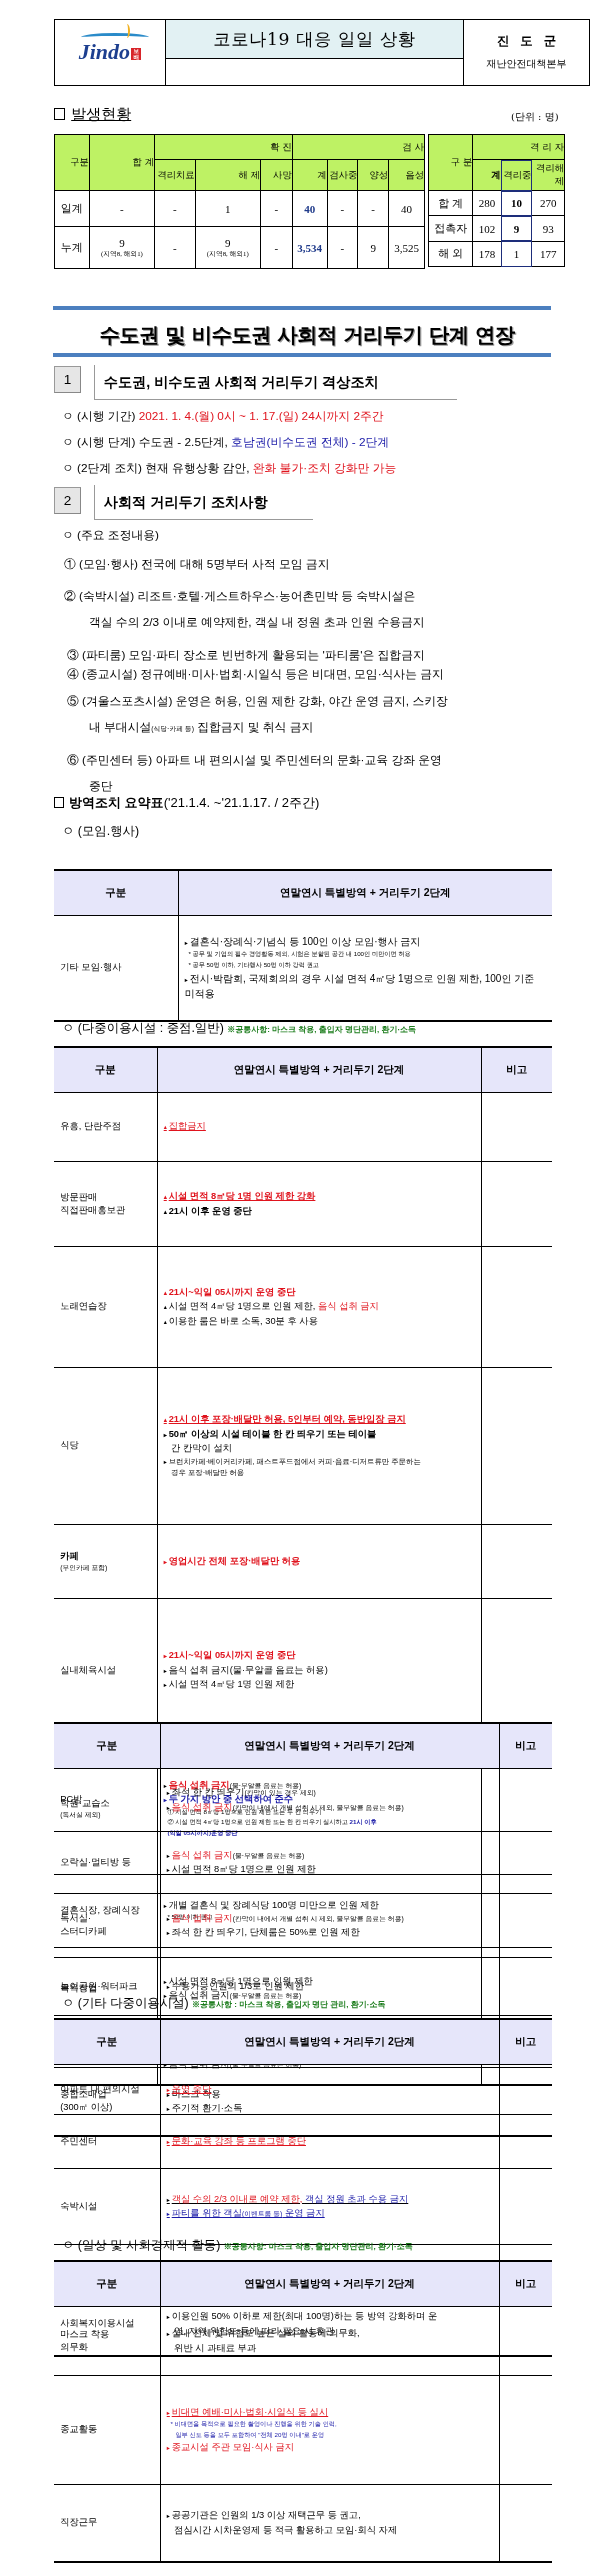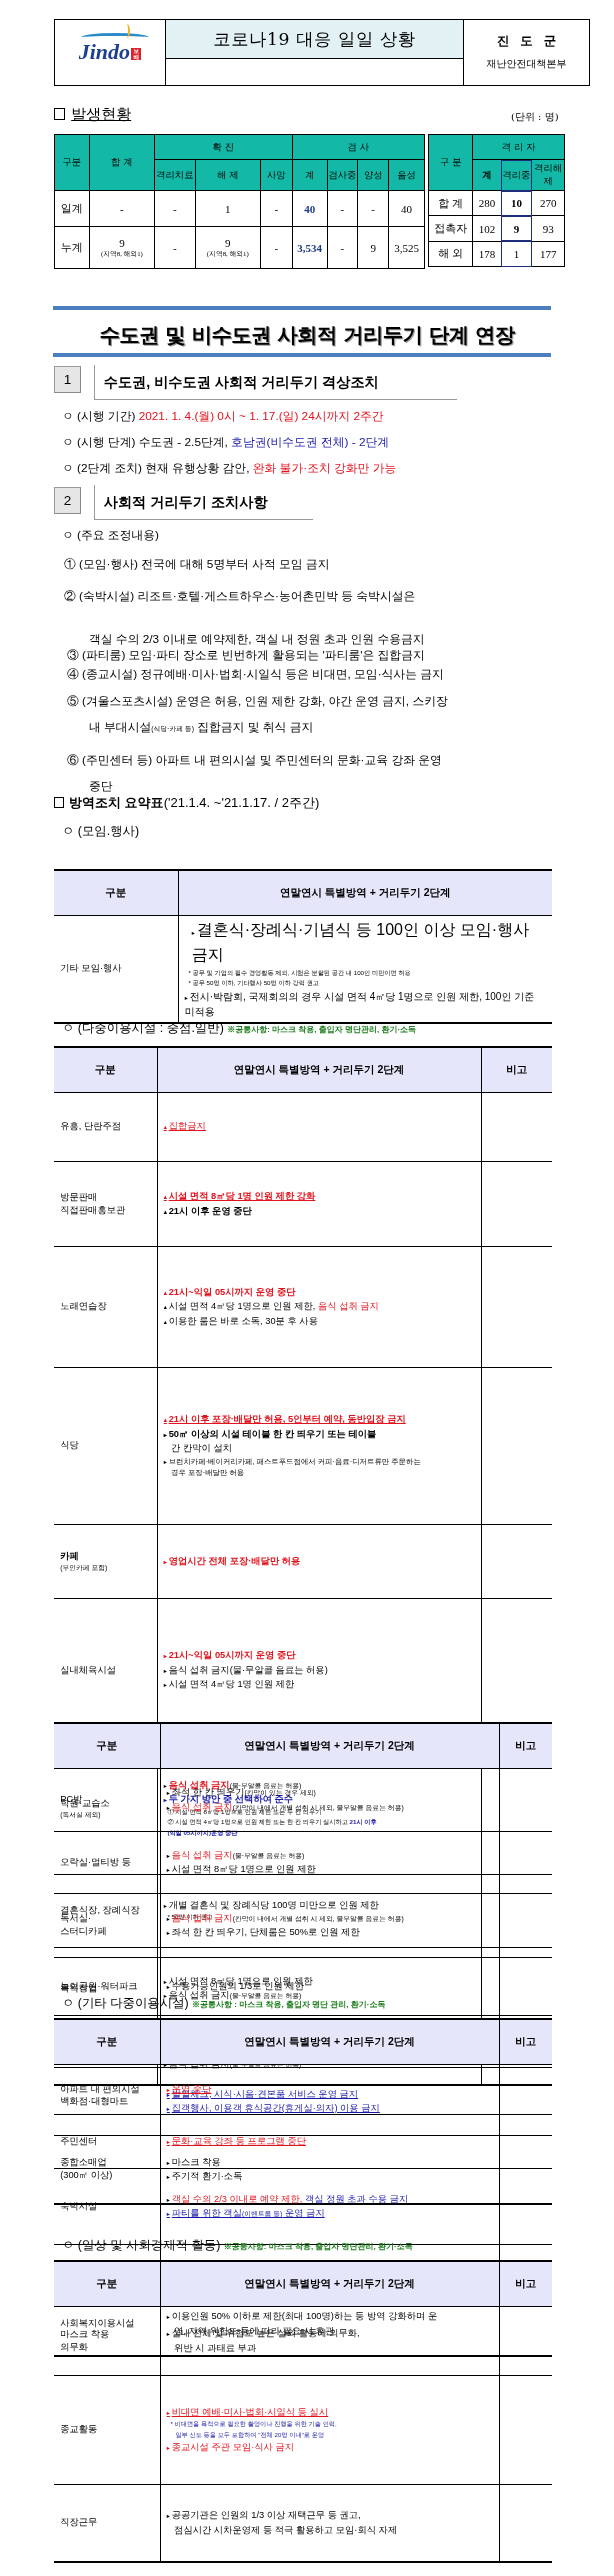--- a/index.html
+++ b/index.html
@@ -21,21 +21,21 @@
   .logo-badge { display: inline-block; width: 10px; height: 12.4px; background: #d8242a; color: #fff; font-size: 5.6px; vertical-align: middle; margin-left: 1.2px; text-align: center; font-style: normal; line-height: 6.2px; }
 
   
   .sec-title { font-family: "DejaVu Serif", serif; font-size: 15px; text-decoration: underline; }
   .unit { font-family: "DejaVu Serif", serif; font-size: 10px; }
   .box-glyph { display: inline-block; width: 11px; height: 12.4px; border: 0.9px solid #000; vertical-align: -1.2px; margin-right: 6.2px; }
 
   
   table { border-collapse: collapse; }
   .stat td, .stat th { border: 0.6px solid #000; text-align: center; vertical-align: middle; font-family: "Liberation Serif", serif; font-size: 11px; font-weight: normal; }
-  .stat th { background: #14b8a6; font-family: "DejaVu Serif", serif; font-size: 9.3px; }
+  .stat th { background: #bef264; font-family: "DejaVu Serif", serif; font-size: 9.3px; text-align: right; }
   .stat .small { font-size: 6.8px; display: block; }
   .stat .blue { color: #1f3a8a; font-weight: bold; }
   .stat .dbl-l { border-left: 1.9px double #000; }
   .hl { outline: 1.2px solid #1d2d7a; outline-offset: -1.2px; }
 
   
   .main-title { left: 0; width: 614px; text-align: center; font-size: 20.4px; font-weight: bold; font-family: "DejaVu Sans", sans-serif; text-shadow: 1.2px 1.2px 0 #9a9a9a; letter-spacing: -0.6px; }
   .bar { left: 53px; width: 498px; height: 4.3px; background: #4c7fbf; }
 
   
@@ -179,21 +179,21 @@
 <div class="abs line" style="left:62px; top:461px;">
   <span>ㅇ (2단계 조치) 현재 유행상황 감안, </span><span class="red">완화 불가·조치 강화만 가능</span>
 </div>
 
 <div class="abs numbox" style="left:54px; top:487px;">2</div>
 <div class="abs numtitle" style="left:94px; top:485px; width:219px;">사회적 거리두기 조치사항</div>
 
 <div class="abs line" style="left:62px; top:528px;">ㅇ (주요 조정내용)</div>
 <div class="abs line" style="left:64px; top:557px;">① (모임·행사) 전국에 대해 5명부터 사적 모임 금지</div>
 <div class="abs line" style="left:64px; top:589px;">② (숙박시설) 리조트·호텔·게스트하우스·농어촌민박 등 숙박시설은</div>
-<div class="abs line" style="left:89px; top:632px;">객실 수의 2/3 이내로 예약제한, 객실 내 정원 초과 인원 수용금지</div>
+<div class="abs line" style="left:89px; top:615px;">객실 수의 2/3 이내로 예약제한, 객실 내 정원 초과 인원 수용금지</div>
 <div class="abs line" style="left:67px; top:648px;">③ (파티룸) 모임·파티 장소로 빈번하게 활용되는 '파티룸'은 집합금지</div>
 
 <div class="abs line" style="left:67px; top:667px;">④ (종교시설) 정규예배·미사·법회·시일식 등은 비대면, 모임·식사는 금지</div>
 <div class="abs line" style="left:67px; top:694px;">⑤ (겨울스포츠시설) 운영은 허용, 인원 제한 강화, 야간 운영 금지, 스키장</div>
 <div class="abs line" style="left:89px; top:720px;">
   <span>내 부대시설</span><span class="sub-small">(식당·카페 등)</span><span> 집합금지 및 취식 금지</span>
 </div>
 <div class="abs line" style="left:67px; top:753px;">⑥ (주민센터 등) 아파트 내 편의시설 및 주민센터의 문화·교육 강좌 운영</div>
 <div class="abs line" style="left:89px; top:779px;">중단</div>
 
@@ -204,21 +204,21 @@
 
 <table class="pol" style="top:869px;">
   <tbody>
       <tr>
     <th style="width:124px;">구분</th>
     <th>연말연시 특별방역 + 거리두기 2단계</th>
   </tr>
   <tr style="height:106px;">
     <td class="cat">기타 모임·행사</td>
     <td>
-      <span class="it" style="font-size:16px;margin-left:7px;">결혼식·장례식·기념식 등 100인 이상 모임·행사 금지</span>
+      <span class="it" style="font-size:10px;">결혼식·장례식·기념식 등 100인 이상 모임·행사 금지</span>
       <span class="note">* 공무 및 기업의 필수 경영활동 제외, 시험은 분할된 공간 내 100인 미만이면 허용</span>
       <span class="note">* 공무 50명 이하, 기타행사 50명 이하 강력 권고</span>
       <span class="it" style="font-size:10px;">전시·박람회, 국제회의의 경우 시설 면적 4㎡당 1명으로 인원 제한, 100인 기준 미적용</span>
     </td>
   </tr>
 </tbody>
   </table>
 
 <div class="abs line" style="left:62px; top:1020px; font-size:12.4px;">
   <span>ㅇ (다중이용시설 : 중점.일반)</span> <span class="green">※공통사항: 마스크 착용, 출입자 명단관리, 환기·소독</span>
@@ -358,28 +358,20 @@
         </td>
         <td></td>
   </tr>
   <tr style="height:52px;">
     <td class="cat">이·미용업</td>
     <td>
           <span class="it">8㎡당 1명으로 인원 제한 또는 두 칸 띄우기</span>
         </td>
         <td></td>
   </tr>
-  <tr style="height:68px;">
-    <td class="cat">백화점·대형마트</td>
-    <td>
-          <span class="it blue-t u">발열체크, 시식·시음·견본품 서비스 운영 금지</span>
-          <span class="it blue-t u">집객행사, 이용객 휴식공간(휴게실·의자) 이용 금지</span>
-        </td>
-        <td></td>
-  </tr>
   <tr style="height:69px;">
     <td class="cat"><span>종합소매업</span><br><span>(300㎡ 이상)</span></td>
     <td>
           <span class="it">마스크 착용</span>
           <span class="it">주기적 환기·소독</span>
         </td>
         <td></td>
   </tr>
 </tbody>
   </table>

